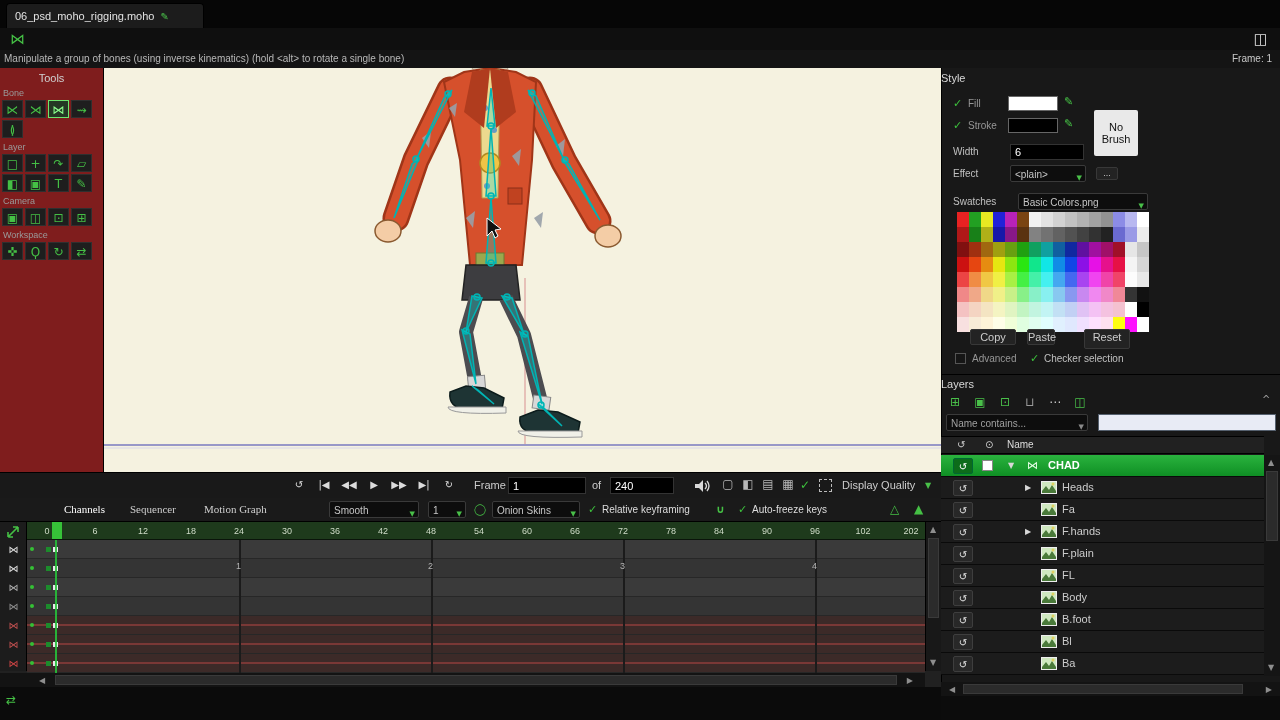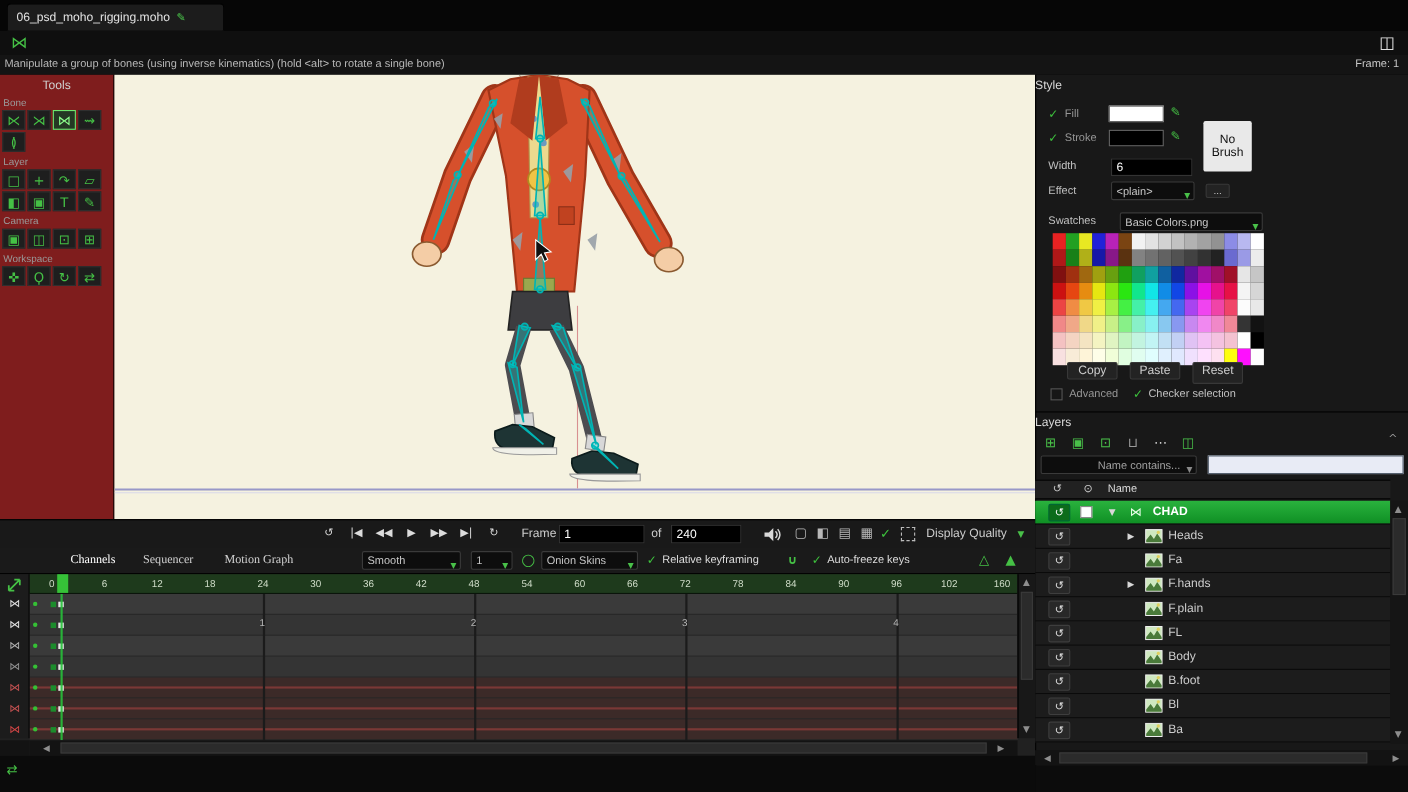--- a/index.html
+++ b/index.html
@@ -409,42 +409,42 @@
       <div class="sw" style="background: rgb(224, 232, 254);"></div>
       <div class="sw" style="background: rgb(240, 224, 254);"></div>
       <div class="sw" style="background: rgb(254, 224, 254);"></div>
       <div class="sw" style="background: rgb(254, 224, 240);"></div>
       <div class="sw" style="background: rgb(254, 254, 16);"></div>
       <div class="sw" style="background: rgb(254, 16, 254);"></div>
       <div class="sw" style="background: rgb(254, 254, 254);"></div>
     </div>
 
   <div class="flatbtn" style="left:970px;top:329px;width:46px;height:16px;line-height:15px;">Copy</div>
-  <div class="flatbtn" style="left:1027px;top:329px;width:46px;height:16px;line-height:15px;">Paste</div>
+  <div class="flatbtn" style="left:1027px;top:329px;width:28px;height:16px;line-height:15px;">Paste</div>
   <div class="flatbtn" style="left:1084px;top:329px;width:46px;height:20px;line-height:15px;">Reset</div>
 
   <div class="cbox" style="left:955px;top:353px;"></div>
   <span class="lbl dim" style="left:972px;top:353px;">Advanced</span>
   <span class="chk" style="left:1030px;top:352px;">✓</span>
   <span class="lbl" style="left:1044px;top:353px;">Checker selection</span>
 
   <div class="abs" style="left:941px;top:374px;width:339px;height:1px;background:#000;"></div>
   <div class="panel-title" style="left:941px;top:378px;">Layers</div>
 
   <div id="layers-toolbar">
       <div class="ltb" style="color: rgb(73, 192, 73);">⊞</div>
       <div class="ltb" style="color: rgb(73, 192, 73);">▣</div>
       <div class="ltb" style="color: rgb(73, 192, 73);">⊡</div>
       <div class="ltb" style="color: rgb(154, 154, 154);">⊔</div>
       <div class="ltb" style="color: rgb(204, 204, 204);">⋯</div>
       <div class="ltb" style="color: rgb(73, 192, 73);">◫</div>
     </div>
   <span class="abs glyph" style="left:1262px;top:394px;font-size:10px;color:#9a9a9a;cursor:pointer;">^</span>
 
-  <div class="dd" style="left:946px;top:414px;width:142px;text-align:right;">
+  <div class="dd" style="left:946px;top:414px;width:142px;">
     <span style="color:#a0a0a0;">Name contains...</span>
     <span class="dda" style="color:#8a8a8a;">▼</span>
   </div>
   <input class="abs" style="left: 1098px; top: 414px; width: 178px; height: 17px; background: rgb(232, 235, 245); border: 1px solid rgb(85, 96, 110); box-sizing: border-box; font-size: 11px; font-family: &quot;Liberation Sans&quot;, sans-serif;" value="">
 
   <div id="layers-header">
     <span class="abs glyph" style="left:16px;top:2px;font-size:10px;color:#cccccc;">↺</span>
     <span class="abs glyph" style="left:44px;top:2px;font-size:10px;color:#cccccc;">⊙</span>
     <span class="abs" style="left:66px;top:2px;font-size:10px;color:#dddddd;">Name</span>
   </div>
@@ -641,21 +641,21 @@
         <span class="ruler-num" style="left: 404px;">48</span>
         <span class="ruler-num" style="left: 452px;">54</span>
         <span class="ruler-num" style="left: 500px;">60</span>
         <span class="ruler-num" style="left: 548px;">66</span>
         <span class="ruler-num" style="left: 596px;">72</span>
         <span class="ruler-num" style="left: 644px;">78</span>
         <span class="ruler-num" style="left: 692px;">84</span>
         <span class="ruler-num" style="left: 740px;">90</span>
         <span class="ruler-num" style="left: 788px;">96</span>
         <span class="ruler-num" style="left: 836px;">102</span>
-        <span class="ruler-num" style="left: 884px;">160</span>
+        <span class="ruler-num" style="left: 884px;">202</span>
       </div>
 
     <div id="tracks">
         <div class="track-row">
           <div class="row-dot"></div>
           <div class="key-g"></div>
           <div class="key-w"></div>
         </div>
         <div class="track-row alt">
           <div class="row-dot"></div>

